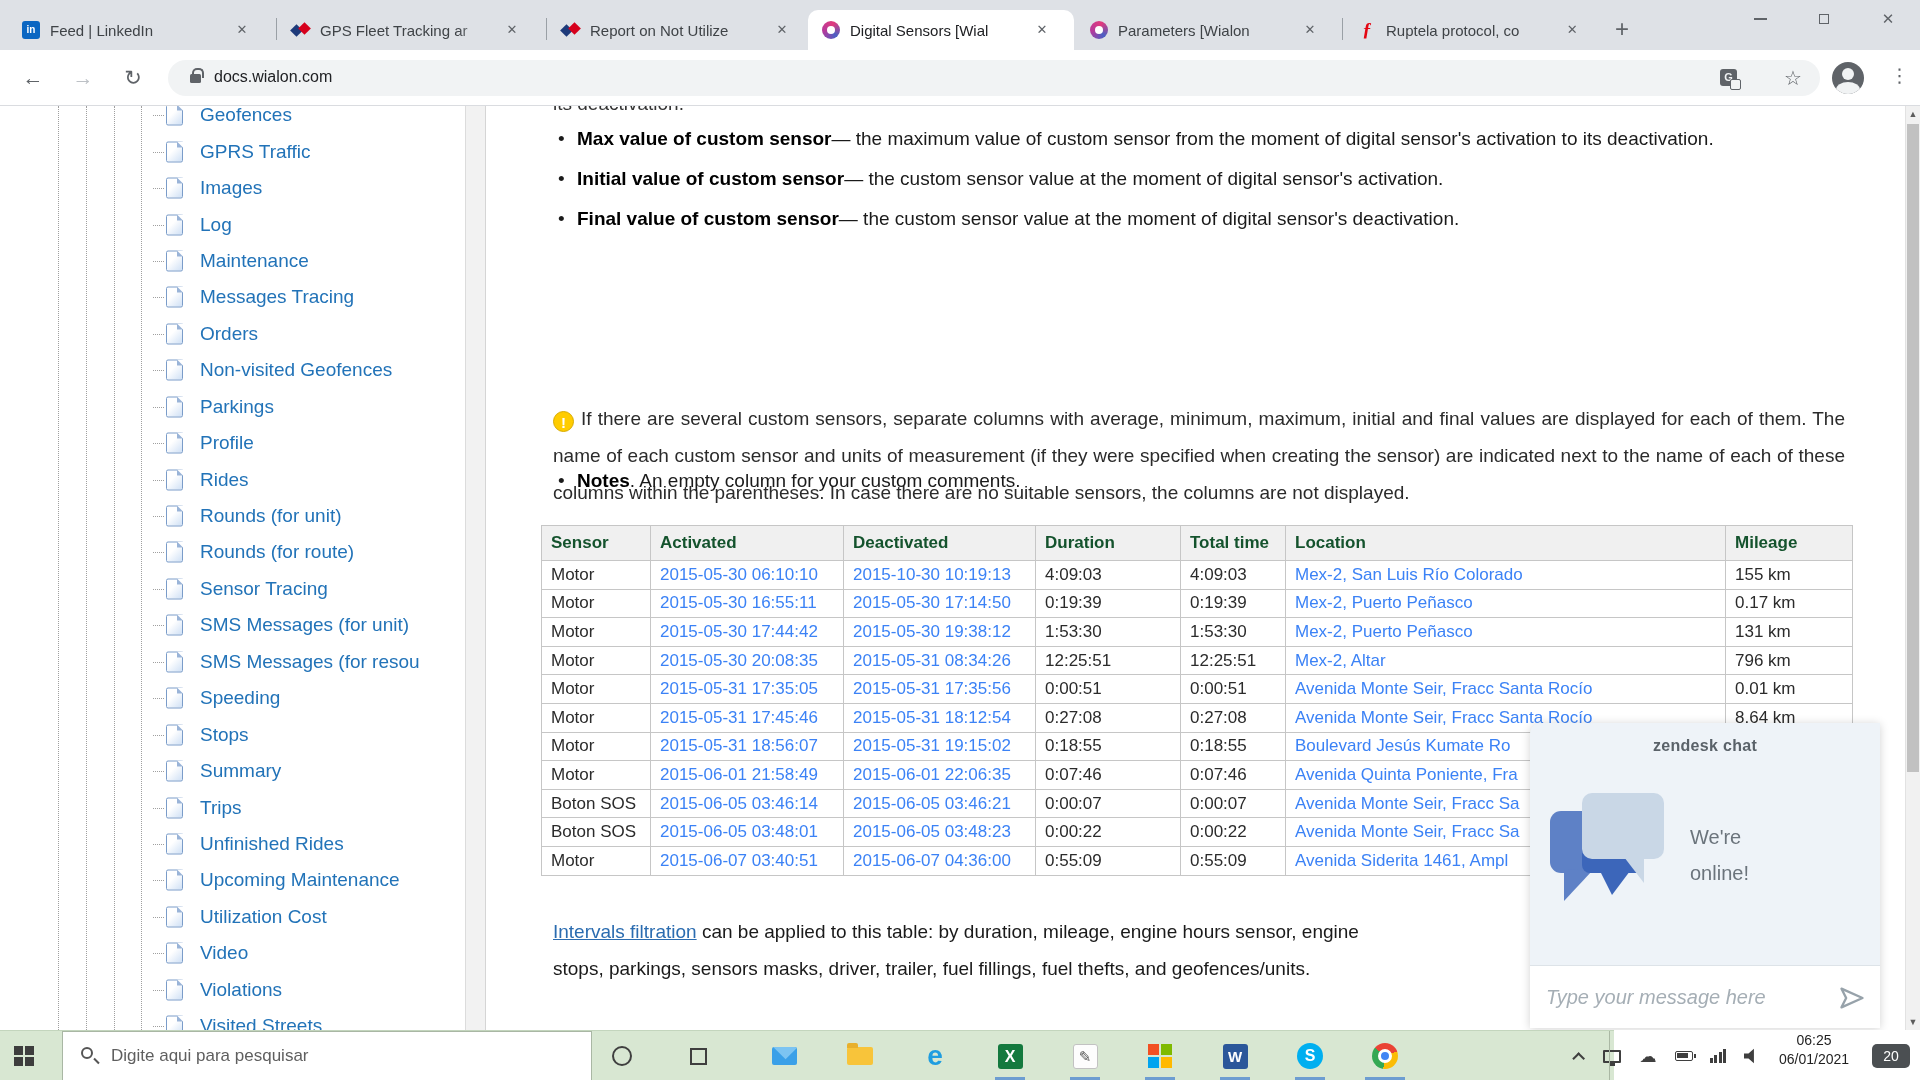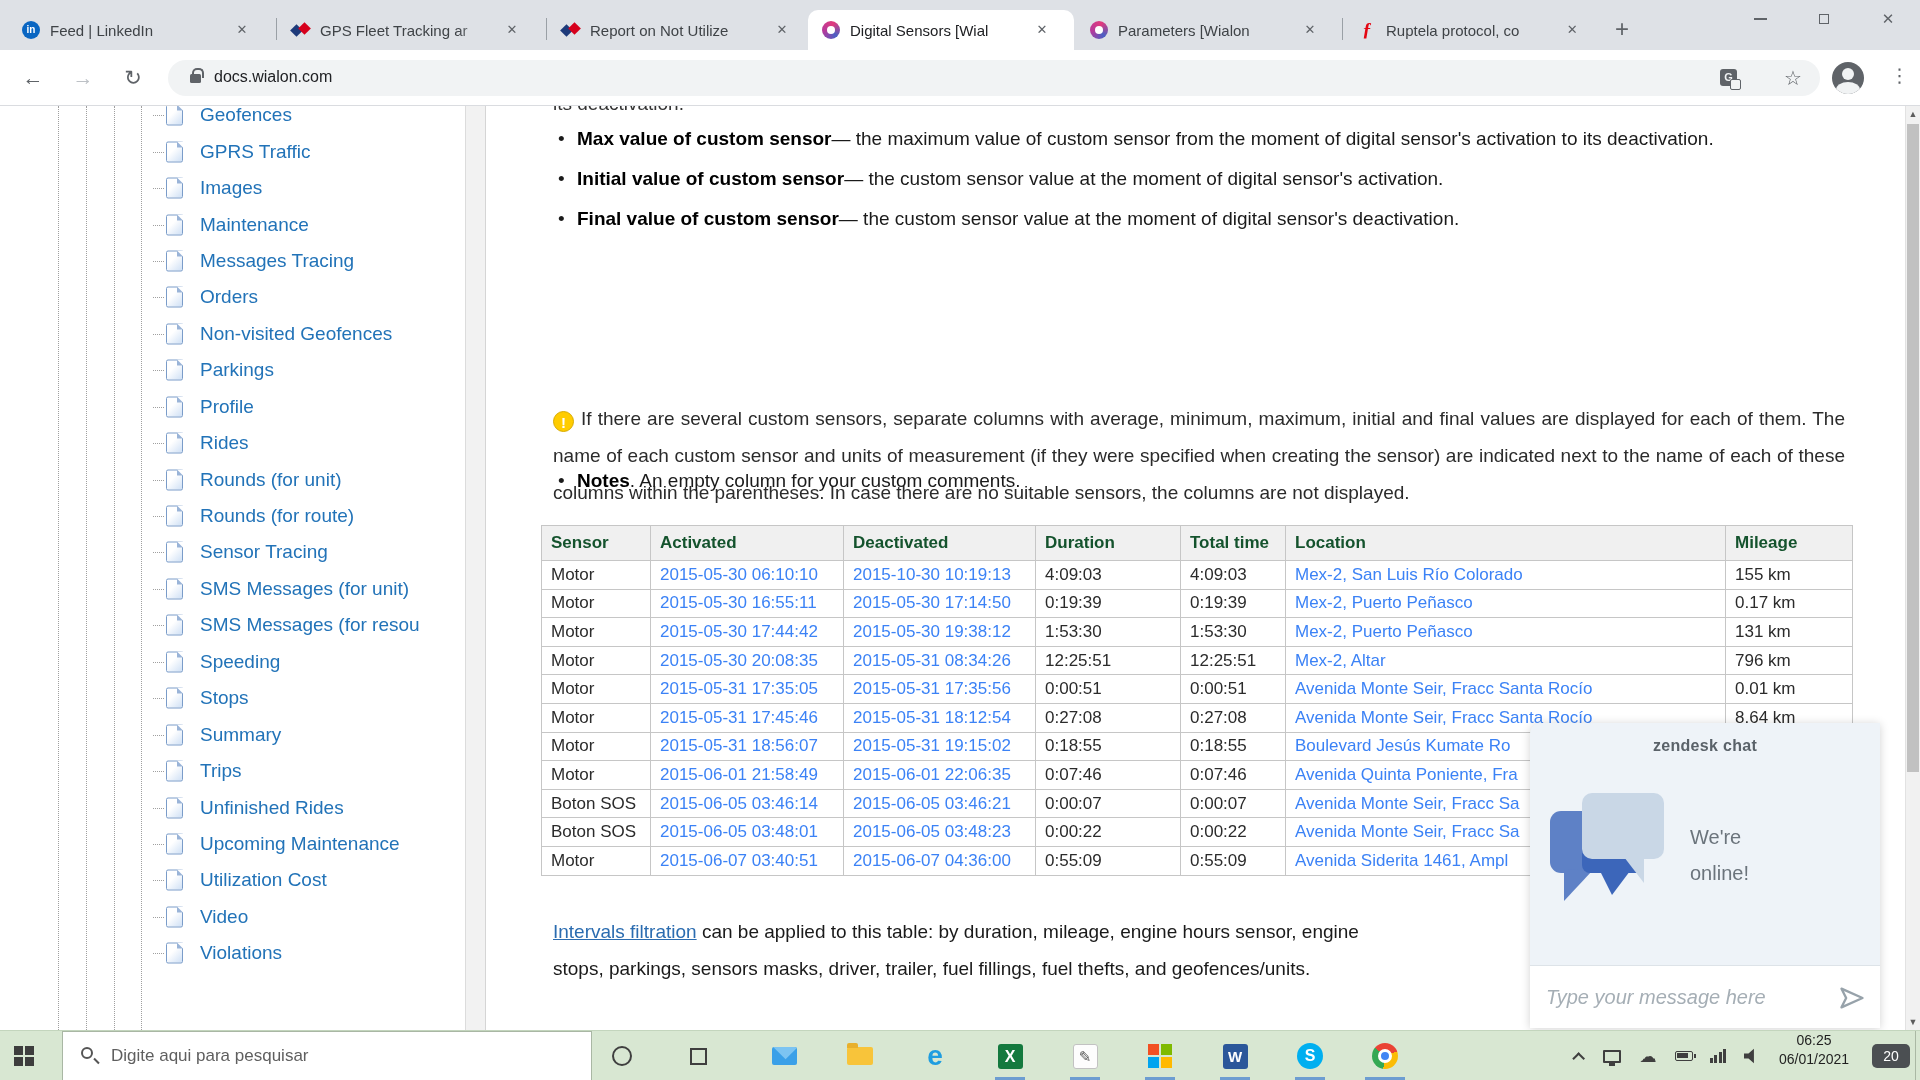--- a/index.html
+++ b/index.html
@@ -18,21 +18,21 @@
   .tab-sep { position:absolute; top:18px; width:1px; height:22px; background:#9aa0a6; }
   .newtab-btn { position:absolute; left:1606px; top:14px; width:32px; height:32px; text-align:center; line-height:30px; font-size:24px; color:#5f6368; border-radius:50%; }
   .win-controls { position:absolute; right:0; top:0; height:38px; display:flex; }
   .win-btn { width:64px; height:38px; display:flex; align-items:center; justify-content:center; color:#3c4043; }
   .glyph-min { width:13px; height:2px; background:#5f6368; display:block; }
   .glyph-max { width:10px; height:10px; border:1.5px solid #5f6368; position:relative; background:#dee1e6; }
   .glyph-max::before { content:''; position:absolute; left:2px; top:-4px; width:10px; height:10px; border:1.5px solid #5f6368; z-index:-1; }
   .glyph-close { font-size:15px; color:#5f6368; }
 
   
-  .fav-linkedin { background:#0a66c2; border-radius:9px; color:#fff; font-weight:bold; font-size:10px; text-align:center; line-height:18px; }
+  .fav-linkedin { background:#0a66c2; border-radius:3px; color:#fff; font-weight:bold; font-size:10px; text-align:center; line-height:18px; }
   .fav-gps::before, .fav-gps::after { content:''; position:absolute; width:9px; height:9px; top:5px; }
   .fav-gps::before { left:0; background:#1d3a7a; transform:rotate(45deg); }
   .fav-gps::after { left:8px; background:#d6001c; transform:rotate(45deg); top:3px; }
   .fav-wialon { border-radius:50%; background:conic-gradient(from 20deg,#e23a7d,#4a5fc4,#b43a9c,#e23a7d); }
   .fav-wialon::after { content:''; position:absolute; left:5px; top:5px; width:8px; height:8px; background:#fff; border-radius:50%; }
   .tab.active .fav-wialon::after { background:#fff; }
   .fav-ruptela { font-family:"Liberation Serif", serif; font-style:italic; font-weight:bold; color:#e30613; font-size:19px; line-height:18px; text-align:center; }
 
   
   .toolbar { position:absolute; left:0; top:50px; width:1920px; height:56px; background:#fff; border-bottom:1px solid #dadce0; }
@@ -95,21 +95,21 @@
   .chat { position:absolute; left:1530px; top:617px; width:350px; height:305px; background:#eef3f8; border-radius:10px 0 0 0; box-shadow:0 1px 10px rgba(0,0,0,.18); }
   .chat-title { position:absolute; left:0; top:14px; width:100%; text-align:center; font-size:16px; font-weight:bold; color:#5a6269; letter-spacing:.3px; }
   .chat-bubbles { position:absolute; left:18px; top:62px; }
   .chat-status { position:absolute; left:160px; top:96px; font-size:20px; line-height:36px; color:#6b747c; }
   .chat-input-bar { position:absolute; left:0; bottom:0; width:100%; height:63px; background:#fff; border-top:1px solid #dde3e8; }
   .chat-input { position:absolute; left:16px; top:0; width:270px; height:63px; border:none; outline:none; background:transparent; font-family:"Liberation Sans", sans-serif; font-size:20px; color:#555; }
   .chat-input::placeholder { color:#a5aeb5; font-style:italic; }
   .chat-send { position:absolute; right:14px; top:18px; }
 
   
-  .taskbar { position:absolute; left:0; top:1030px; width:1920px; height:50px; background:#d8e7d2; border-top:1px solid #c3d5bd; }
+  .taskbar { position:absolute; left:0; top:1030px; width:1614px; height:50px; background:#d8e7d2; border-top:1px solid #c3d5bd; }
   .start-btn { position:absolute; left:14px; top:15px; width:20px; height:20px; display:grid; grid-template-columns:9px 9px; grid-template-rows:9px 9px; gap:2px; }
   .start-btn span { background:#3d3d3d; }
   .tb-search { position:absolute; left:62px; top:0; width:530px; height:50px; background:#fff; border:1px solid #a9b7a4; }
   .mag-icon { position:absolute; left:18px; top:15px; width:12px; height:12px; border:2px solid #555; border-radius:50%; }
   .mag-icon::after { content:''; position:absolute; left:10px; top:11px; width:7px; height:2px; background:#555; transform:rotate(45deg); }
   .tb-search input { position:absolute; left:48px; top:0; width:460px; height:48px; border:none; outline:none; font-family:"Liberation Sans", sans-serif; font-size:17px; color:#5a5a5a; background:transparent; }
   .tb-search input::placeholder { color:#5f5f5f; }
   .tb-slot { position:absolute; top:0; width:60px; height:50px; display:flex; align-items:center; justify-content:center; }
   .tb-slot .runline { position:absolute; bottom:1px; left:15px; width:30px; height:3px; background:#6d9dd1; }
   .ic-cortana { width:20px; height:20px; border:2px solid #3f3f3f; border-radius:50%; }
@@ -227,20 +227,24 @@
           <li>
             <span class="doc-icon"></span>
             <a class="tree-link" href="#">GPRS Traffic</a>
           </li>
 
           <li>
             <span class="doc-icon"></span>
             <a class="tree-link" href="#">Images</a>
           </li>
 
+          <li>
+            <span class="doc-icon"></span>
+            <a class="tree-link" href="#">Log</a>
+          </li>
 
           <li>
             <span class="doc-icon"></span>
             <a class="tree-link" href="#">Maintenance</a>
           </li>
 
           <li>
             <span class="doc-icon"></span>
             <a class="tree-link" href="#">Messages Tracing</a>
           </li>
@@ -333,20 +337,24 @@
           <li>
             <span class="doc-icon"></span>
             <a class="tree-link" href="#">Video</a>
           </li>
 
           <li>
             <span class="doc-icon"></span>
             <a class="tree-link" href="#">Violations</a>
           </li>
 
+          <li>
+            <span class="doc-icon"></span>
+            <a class="tree-link" href="#">Visited Streets</a>
+          </li>
         </ul>
     </div>
     <div class="tree-scrollstrip"></div>
 
     <div class="clipped-line">its deactivation.</div>
 
     <ul class="bullets">
       <li><b>Max value of custom sensor</b><span>— the maximum value of custom sensor from the moment of digital sensor's activation to its deactivation.</span></li>
       <li><b>Initial value of custom sensor</b><span>— the custom sensor value at the moment of digital sensor's activation.</span></li>
       <li><b>Final value of custom sensor</b><span>— the custom sensor value at the moment of digital sensor's deactivation.</span></li>

